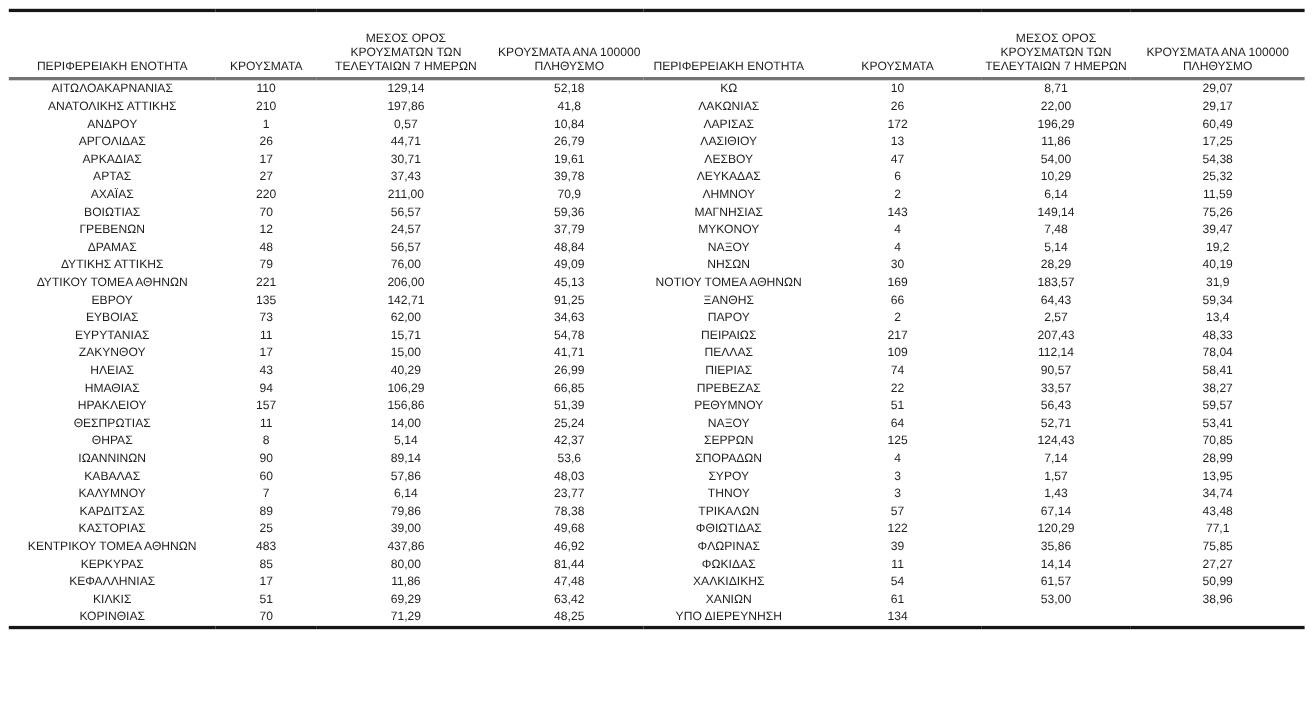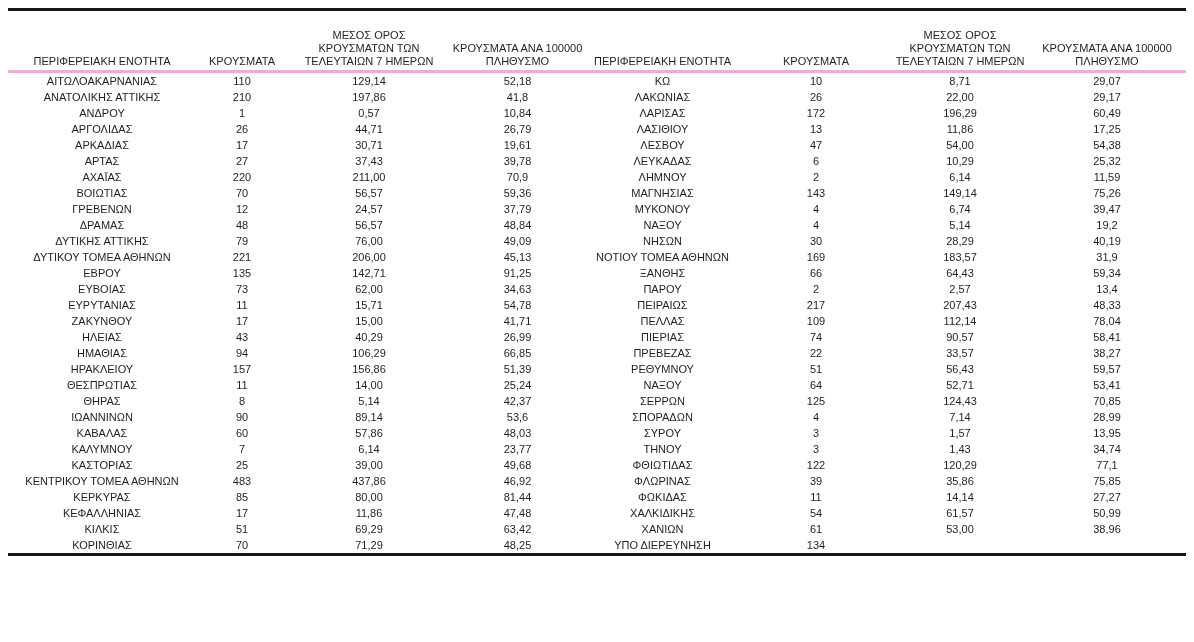--- a/index.html
+++ b/index.html
@@ -23,21 +23,21 @@
     border-bottom: 3px solid #161616;
   }
   table.cases thead th {
     font-weight: normal;
     font-size: 11px;
     line-height: 13px;
     text-align: center;
     vertical-align: bottom;
     padding: 18px 2px 2px 2px;
     white-space: pre-line;
-    border-bottom: 3px solid #f9a8d4;
+    border-bottom: 3px solid #737373;
   }
   table.cases tbody td {
     font-size: 11px;
     height: 16px;
     line-height: 16px;
     padding: 0 2px;
     text-align: center;
     white-space: nowrap;
     overflow: hidden;
   }
@@ -156,21 +156,21 @@
           <td>149,14</td>
           <td>75,26</td>
         </tr>
         <tr>
           <td>ΓΡΕΒΕΝΩΝ</td>
           <td>12</td>
           <td>24,57</td>
           <td>37,79</td>
           <td>ΜΥΚΟΝΟΥ</td>
           <td>4</td>
-          <td>6,74</td>
+          <td>7,48</td>
           <td>39,47</td>
         </tr>
         <tr>
           <td>ΔΡΑΜΑΣ</td>
           <td>48</td>
           <td>56,57</td>
           <td>48,84</td>
           <td>ΝΑΞΟΥ</td>
           <td>4</td>
           <td>5,14</td>
@@ -310,20 +310,30 @@
           <td>ΚΑΛΥΜΝΟΥ</td>
           <td>7</td>
           <td>6,14</td>
           <td>23,77</td>
           <td>ΤΗΝΟΥ</td>
           <td>3</td>
           <td>1,43</td>
           <td>34,74</td>
         </tr>
         <tr>
+          <td>ΚΑΡΔΙΤΣΑΣ</td>
+          <td>89</td>
+          <td>79,86</td>
+          <td>78,38</td>
+          <td>ΤΡΙΚΑΛΩΝ</td>
+          <td>57</td>
+          <td>67,14</td>
+          <td>43,48</td>
+        </tr>
+        <tr>
           <td>ΚΑΣΤΟΡΙΑΣ</td>
           <td>25</td>
           <td>39,00</td>
           <td>49,68</td>
           <td>ΦΘΙΩΤΙΔΑΣ</td>
           <td>122</td>
           <td>120,29</td>
           <td>77,1</td>
         </tr>
         <tr>

